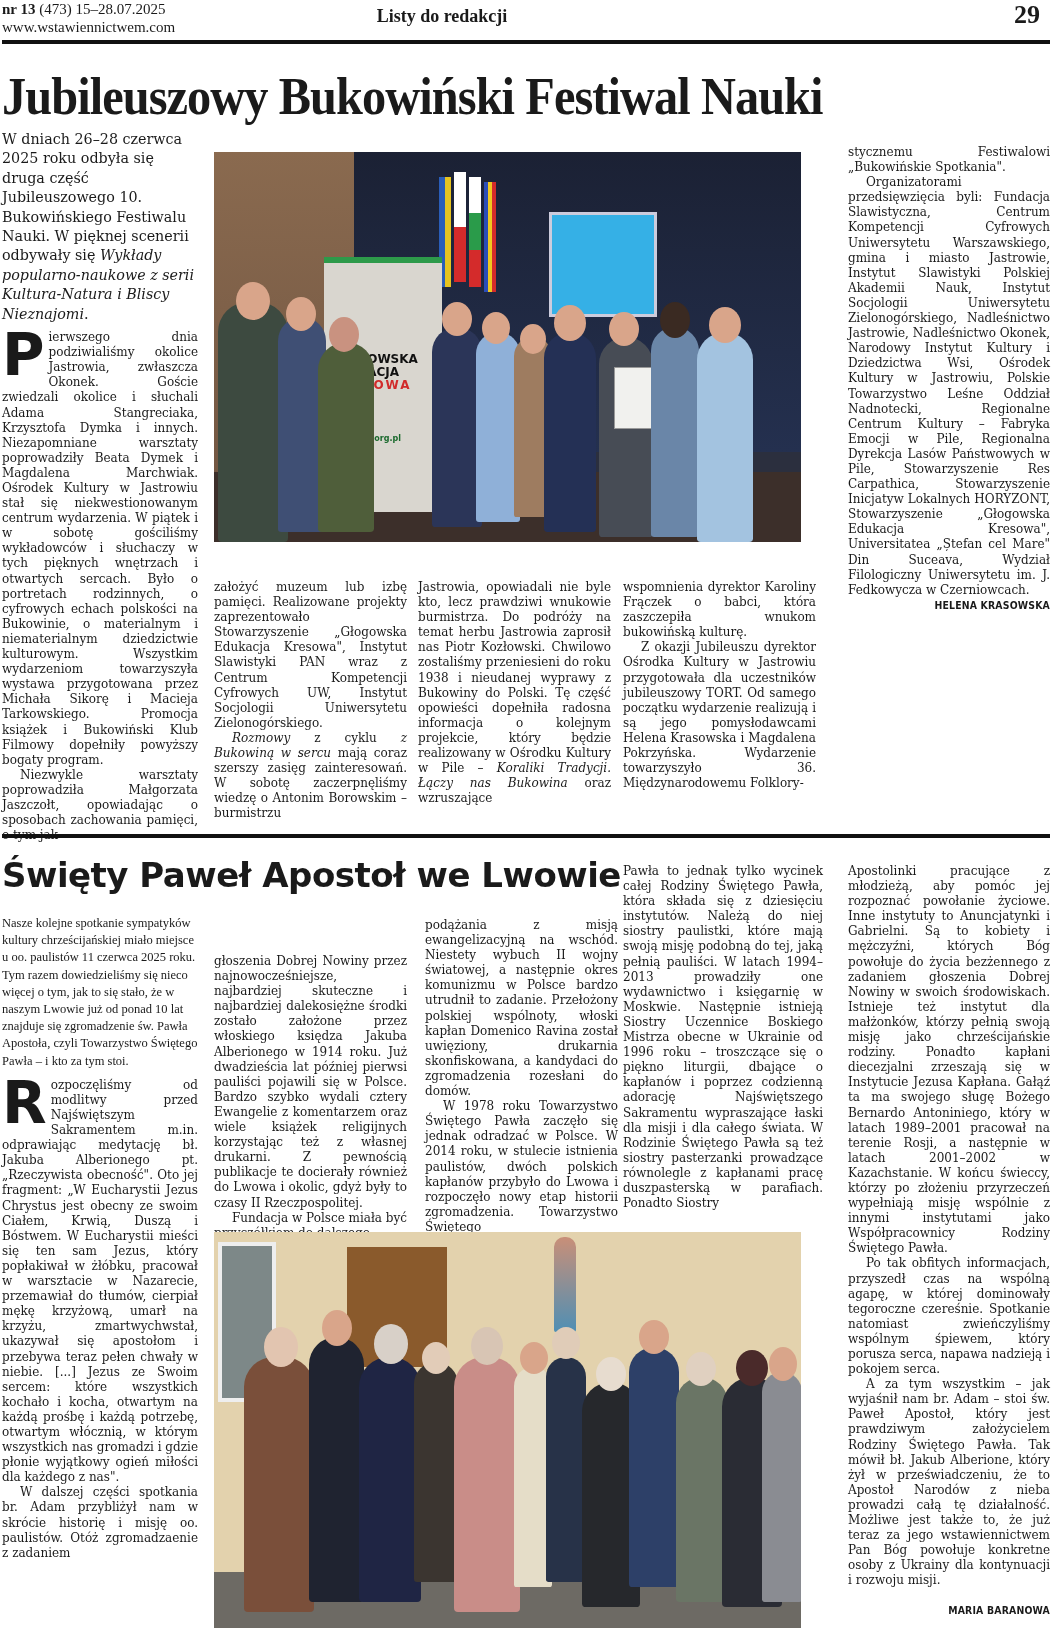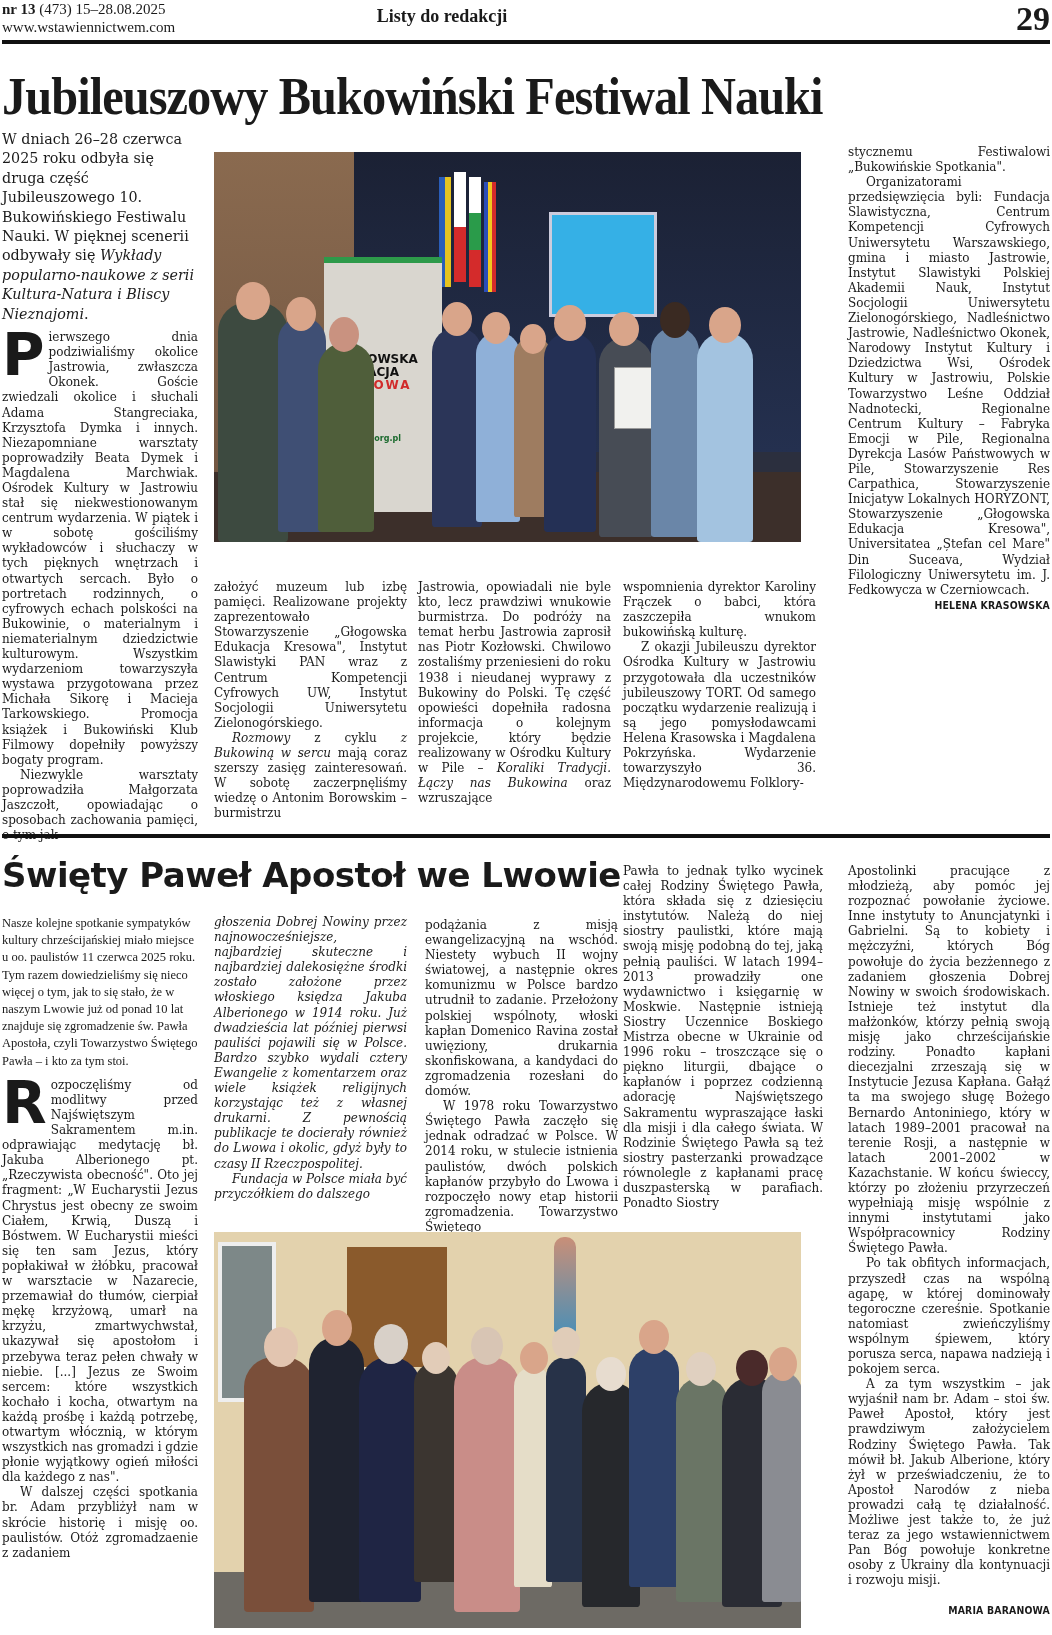--- a/index.html
+++ b/index.html
@@ -4,21 +4,21 @@
 <style>
   * { box-sizing: border-box; margin: 0; padding: 0; }
   html, body { width: 1052px; height: 1635px; background: #ffffff; overflow: hidden; }
   body { position: relative; font-family: "DejaVu Serif", serif; color: #1a1a1a; }
 
   .header { position: absolute; left: 0; top: 0; width: 1052px; height: 46px; }
   .hdr-issue { position: absolute; left: 2px; top: 0px; font-size: 15px; line-height: 18px; font-family: "Liberation Serif", serif; }
   .hdr-issue b { font-weight: bold; }
   .hdr-url { position: absolute; left: 2px; top: 18px; font-size: 15px; line-height: 18px; font-family: "Liberation Serif", serif; }
   .hdr-section { position: absolute; left: 0; width: 884px; top: 6px; text-align: center; font-size: 18px; font-weight: bold; font-family: "Liberation Serif", serif; }
-  .hdr-page { position: absolute; right: 2px; top: 0px; font-size: 34px; font-weight: bold; font-family: "Liberation Serif", serif; }
+  .hdr-page { position: absolute; right: 12px; top: 0px; font-size: 26px; font-weight: bold; font-family: "Liberation Serif", serif; }
   .rule-thick { position: absolute; left: 2px; width: 1048px; height: 4px; background: #111; }
 
   .headline1 { position: absolute; left: 2px; top: 68px; width: 1048px; font-family: "Liberation Serif", serif; font-weight: bold; font-size: 52px; line-height: 58px; letter-spacing: -1px; transform: scaleX(0.93); transform-origin: left top; white-space: nowrap; }
   .headline2 { position: absolute; left: 2px; top: 855px; font-family: "DejaVu Sans", sans-serif; font-weight: bold; font-size: 34px; line-height: 40px; letter-spacing: -0.5px; white-space: nowrap; }
 
   .col { position: absolute; font-size: 12px; line-height: 15.1px; text-align: justify; hyphens: manual; }
   .col p { text-indent: 18px; }
   .col p.noind { text-indent: 0; }
   .lead { font-size: 14.3px; line-height: 19.4px; text-align: left; font-family: "DejaVu Serif", serif; }
   .lead i { font-style: italic; }
@@ -42,21 +42,21 @@
   .p2-wall { position: absolute; left: 0; top: 0; width: 587px; height: 396px; background: #e3d2ad; }
   .p2-window { position: absolute; left: 4px; top: 10px; width: 58px; height: 160px; background: #7d8888; border: 4px solid #eee; }
   .p2-door { position: absolute; left: 133px; top: 15px; width: 100px; height: 120px; background: #8a5a2c; }
   .p2-statue { position: absolute; left: 340px; top: 5px; width: 22px; height: 95px; background: linear-gradient(#c98f78, #4f8fb4); border-radius: 10px 10px 2px 2px; }
   .p2-ground { position: absolute; left: 0; top: 340px; width: 587px; height: 56px; background: #6d6a64; }
 </style>
 </head>
 <body>
 
 <div class="header">
-  <div class="hdr-issue"><b>nr 13</b> <span>(473) 15–28.08.2025</span></div>
+  <div class="hdr-issue"><b>nr 13</b> <span>(473) 15–28.07.2025</span></div>
   <div class="hdr-url">www.wstawiennictwem.com</div>
   <div class="hdr-section">Listy do redakcji</div>
   <div class="hdr-page">29</div>
 </div>
 <div class="rule-thick" style="top:40px;"></div>
 
 <h1 class="headline1">Jubileuszowy Bukowiński Festiwal Nauki</h1>
 
 <div class="col" style="left:2px; top:130px; width:196px;">
   <p class="noind lead" style="margin-bottom:6px;"><span>W dniach 26–28 czerwca 2025 roku odbyła się druga część Jubileuszowego 10. Bukowińskiego Festiwalu Nauki. W pięknej scenerii odbywały się </span><i>Wykłady popularno-naukowe z serii Kultura-Natura i Bliscy Nieznajomi</i><span>.</span></p>
@@ -127,21 +127,21 @@
 <div class="rule-thick" style="top:834px;"></div>
 
 <h1 class="headline2">Święty Paweł Apostoł we Lwowie</h1>
 
 <div class="col" style="left:2px; top:915px; width:196px;">
   <p class="noind lead2" style="margin-bottom:8px;">Nasze kolejne spotkanie sympatyków kultury chrześcijańskiej miało miejsce u oo. paulistów 11 czerwca 2025 roku. Tym razem dowiedzieliśmy się nieco więcej o tym, jak to się stało, że w naszym Lwowie już od ponad 10 lat znajduje się zgromadzenie św. Pawła Apostoła, czyli Towarzystwo Świętego Pawła – i kto za tym stoi.</p>
   <p class="noind"><span class="dropcap">R</span><span>ozpoczęliśmy od modlitwy przed Najświętszym Sakramentem m.in. odprawiając medytację bł. Jakuba Alberionego pt. „Rzeczywista obecność". Oto jej fragment: „W Eucharystii Jezus Chrystus jest obecny ze swoim Ciałem, Krwią, Duszą i Bóstwem. W Eucharystii mieści się ten sam Jezus, który popłakiwał w żłóbku, pracował w warsztacie w Nazarecie, przemawiał do tłumów, cierpiał mękę krzyżową, umarł na krzyżu, zmartwychwstał, ukazywał się apostołom i przebywa teraz pełen chwały w niebie. [...] Jezus ze Swoim sercem: które wszystkich kochało i kocha, otwartym na każdą prośbę i każdą potrzebę, otwartym włócznią, w którym wszystkich nas gromadzi i gdzie płonie wyjątkowy ogień miłości dla każdego z nas".</span></p>
   <p>W dalszej części spotkania br. Adam przybliżył nam w skrócie historię i misję oo. paulistów. Otóż zgromadzaenie z zadaniem</p>
 </div>
 
-<div class="col" style="left:214px; top:915px; width:193px;font-style:italic;">
+<div class="col" style="left:214px; top:954px; width:193px;">
   <p class="noind">głoszenia Dobrej Nowiny przez najnowocześniejsze, najbardziej skuteczne i najbardziej dalekosiężne środki zostało założone przez włoskiego księdza Jakuba Alberionego w 1914 roku. Już dwadzieścia lat później pierwsi pauliści pojawili się w Polsce. Bardzo szybko wydali cztery Ewangelie z komentarzem oraz wiele książek religijnych korzystając też z własnej drukarni. Z pewnością publikacje te docierały również do Lwowa i okolic, gdyż były to czasy II Rzeczpospolitej.</p>
   <p>Fundacja w Polsce miała być przyczółkiem do dalszego</p>
 </div>
 
 <div class="col" style="left:418px; top:918px; width:193px;margin-left:7px;">
   <p class="noind">podążania z misją ewangelizacyjną na wschód. Niestety wybuch II wojny światowej, a następnie okres komunizmu w Polsce bardzo utrudnił to zadanie. Przełożony polskiej wspólnoty, włoski kapłan Domenico Ravina został uwięziony, drukarnia skonfiskowana, a kandydaci do zgromadzenia rozesłani do domów.</p>
   <p>W 1978 roku Towarzystwo Świętego Pawła zaczęło się jednak odradzać w Polsce. W 2014 roku, w stulecie istnienia paulistów, dwóch polskich kapłanów przybyło do Lwowa i rozpoczęło nowy etap historii zgromadzenia. Towarzystwo Świętego</p>
 </div>
 
 <div class="col" style="left:623px; top:864px; width:200px;">

